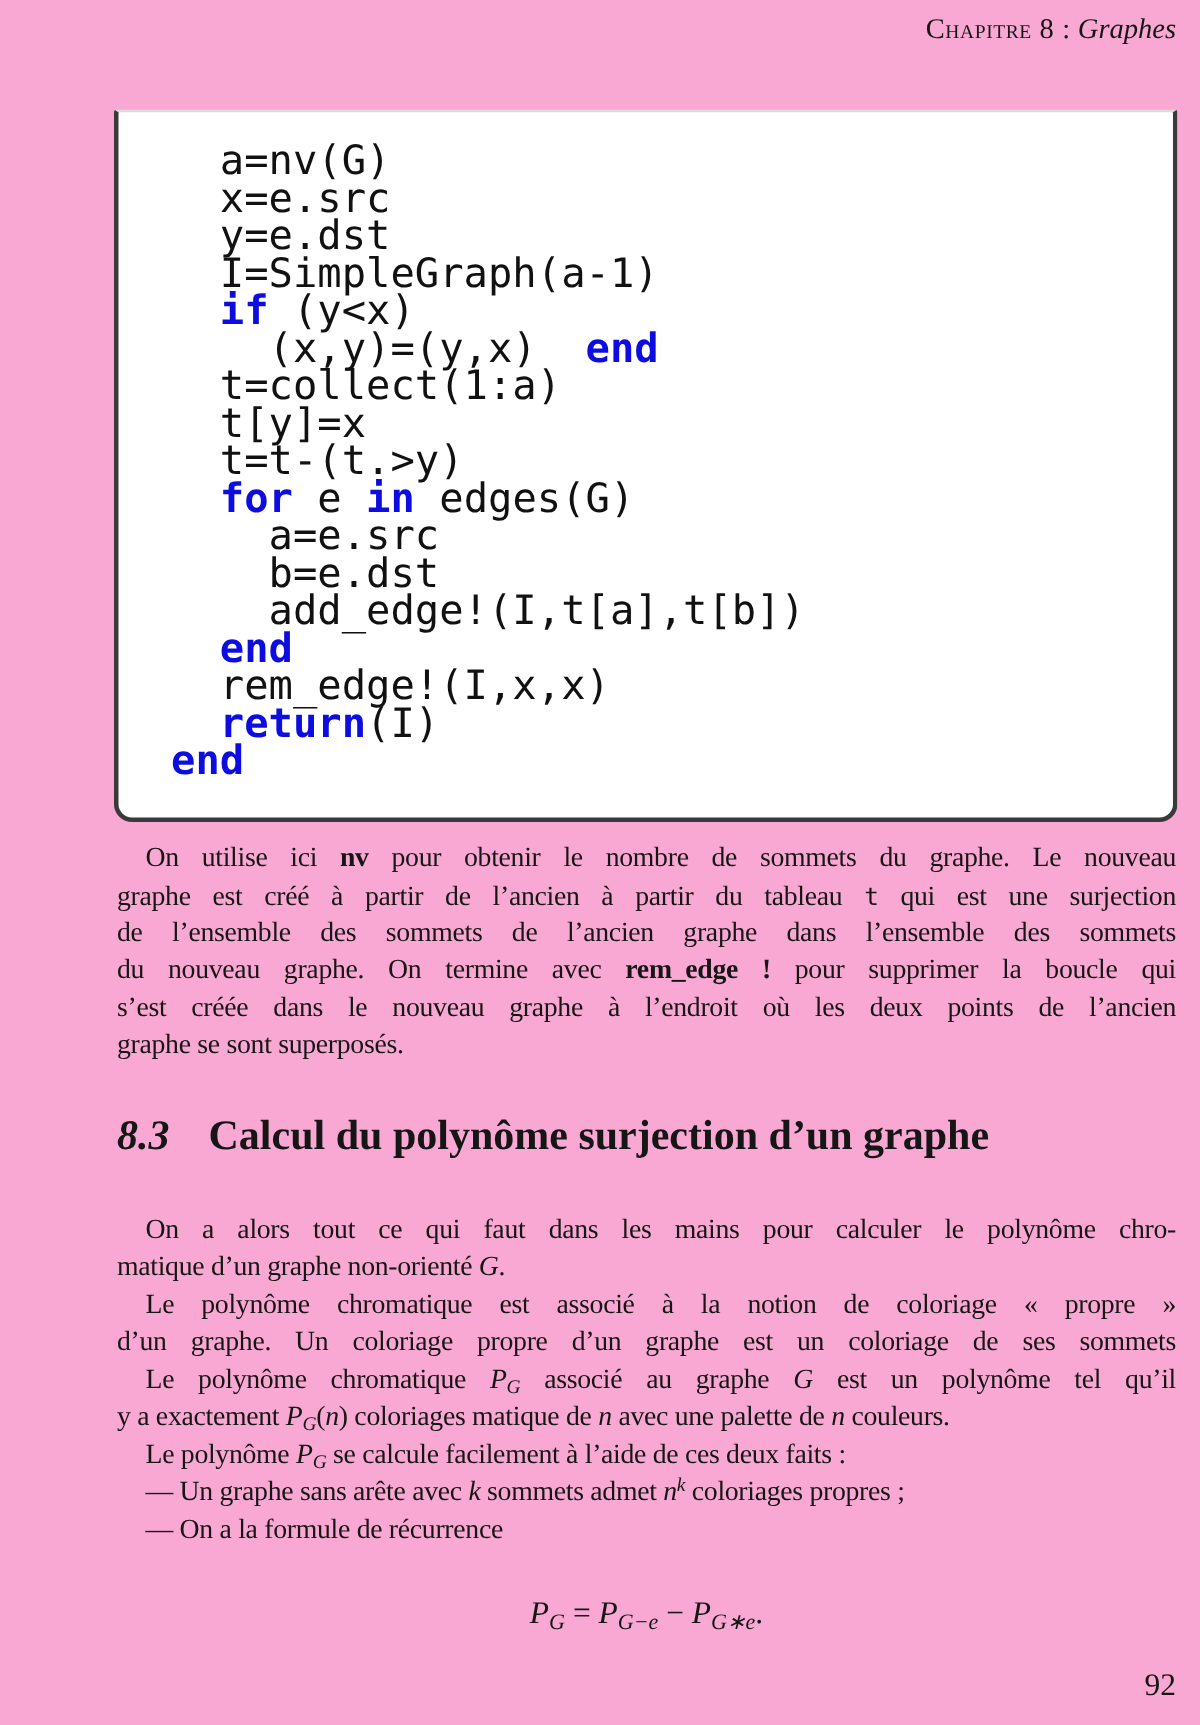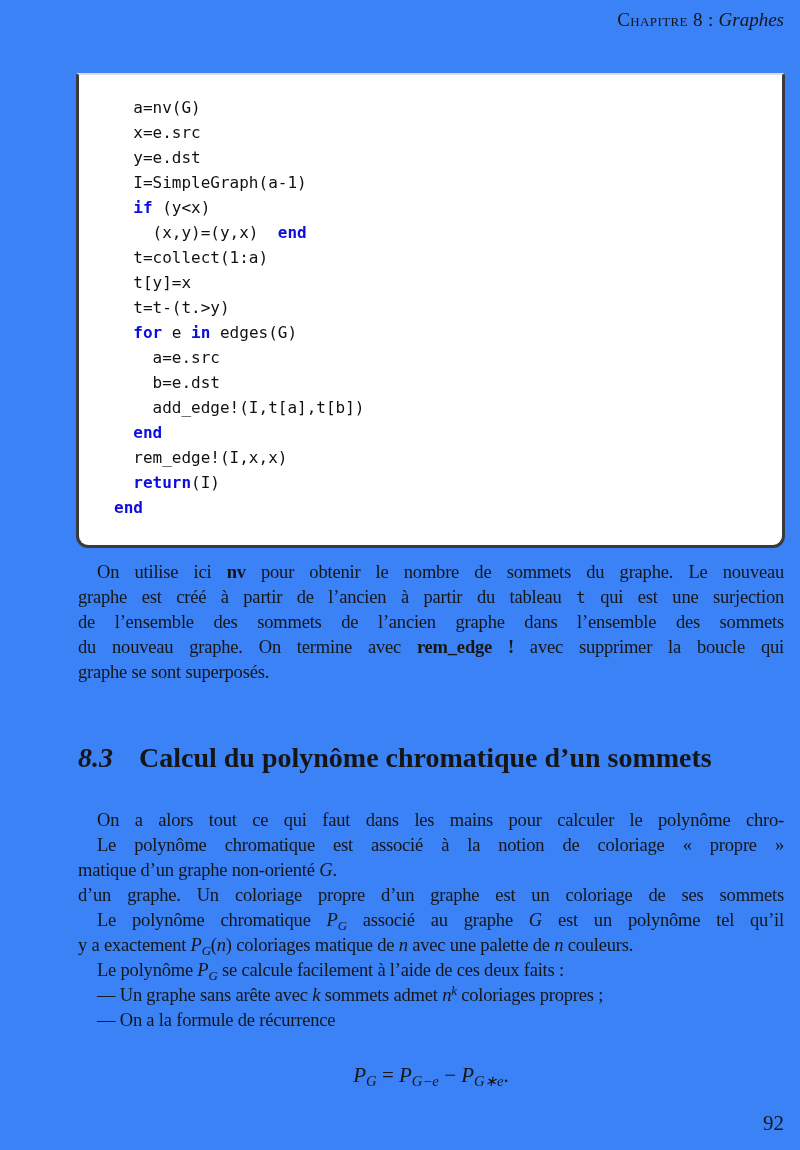--- a/index.html
+++ b/index.html
@@ -1,33 +1,33 @@
 <!DOCTYPE html>
 <html style="--kw: #0d0de0; --border: #3a3a3a;"><head>
 <meta charset="utf-8">
 <style>
   html,body{margin:0;padding:0;background:#ffffff;}
-  .page{position:relative;width:800px;height:1150px;background:#3b82f6;overflow:hidden;
+  .page{position:relative;width:800px;height:1150px;background:#f9a8d4;overflow:hidden;
         font-family:"Liberation Serif",serif;color:#161616;}
 
   
   .header{position:absolute;top:9px;left:78px;width:706px;text-align:right;
           font-size:19px;line-height:22px;white-space:nowrap;}
   .sc{font-variant:small-caps;letter-spacing:.4px;}
   .it{font-style:italic;}
 
   
   .codebox{position:absolute;left:76px;top:73px;width:709px;height:475px;box-sizing:border-box;
            border-left:3px solid var(--border,#3a3a3a);
            border-right:3px solid var(--border,#3a3a3a);
            border-bottom:3px solid var(--border,#3a3a3a);
            border-top:2px solid #dcdcdc;
            border-radius:2px 2px 12px 12px;background:#ffffff;}
   .code{margin:0;padding:20px 6px 0 35px;font-family:"DejaVu Sans Mono",monospace;
-        font-size:16px;line-height:25px;white-space:pre;color:#111111;}
+        font-size:27px;line-height:25px;white-space:pre;color:#111111;}
   .codeline{height:25px;}
   .kw{color:var(--kw,#0d0de0);font-weight:bold;}
 
   
   .textblock{position:absolute;left:78px;width:706px;font-size:18.5px;line-height:25px;
              letter-spacing:-0.2px;color:#161616;}
   #para1{top:560px;}
   #block2{top:808px;}
   .tline{height:25px;white-space:nowrap;}
   .tline.j{white-space:normal;text-align:justify;text-align-last:justify;}
@@ -62,32 +62,33 @@
   </div>
 
   <div class="codebox">
     <div class="code" id="code"><div class="codeline"><span>  a=nv(G)</span></div><div class="codeline"><span>  x=e.src</span></div><div class="codeline"><span>  y=e.dst</span></div><div class="codeline"><span>  I=SimpleGraph(a-1)</span></div><div class="codeline"><span>  </span><span class="kw">if</span><span> (y&lt;x)</span></div><div class="codeline"><span>    (x,y)=(y,x)  </span><span class="kw">end</span></div><div class="codeline"><span>  t=collect(1:a)</span></div><div class="codeline"><span>  t[y]=x</span></div><div class="codeline"><span>  t=t-(t.&gt;y)</span></div><div class="codeline"><span>  </span><span class="kw">for</span><span> e </span><span class="kw">in</span><span> edges(G)</span></div><div class="codeline"><span>    a=e.src</span></div><div class="codeline"><span>    b=e.dst</span></div><div class="codeline"><span>    add_edge!(I,t[a],t[b])</span></div><div class="codeline"><span>  </span><span class="kw">end</span></div><div class="codeline"><span>  rem_edge!(I,x,x)</span></div><div class="codeline"><span>  </span><span class="kw">return</span><span>(I)</span></div><div class="codeline"><span class="kw">end</span></div></div>
   </div>
 
   <div class="textblock" id="para1">
       <div class="tline j ind"><span>On utilise ici </span><span class="b">nv</span><span> pour obtenir le nombre de sommets du graphe. Le nouveau</span></div>
       <div class="tline j"><span>graphe est créé à partir de l’ancien à partir du tableau </span><span class="m">t</span><span> qui est une surjection</span></div>
       <div class="tline j"><span>de l’ensemble des sommets de l’ancien graphe dans l’ensemble des sommets</span></div>
-      <div class="tline j"><span>du nouveau graphe. On termine avec </span><span class="b">rem_edge !</span><span> avec supprimer la boucle qui</span></div>
+      <div class="tline j"><span>du nouveau graphe. On termine avec </span><span class="b">rem_edge !</span><span> pour supprimer la boucle qui</span></div>
+      <div class="tline j"><span>s’est créée dans le nouveau graphe à l’endroit où les deux points de l’ancien</span></div>
       <div class="tline"><span>graphe se sont superposés.</span></div>
     </div>
 
   <h2 class="heading">
-    <span class="num">8.3</span><span>Calcul du polynôme chromatique d’un sommets</span>
+    <span class="num">8.3</span><span>Calcul du polynôme surjection d’un graphe</span>
   </h2>
 
   <div class="textblock" id="block2">
       <div class="tline j ind"><span>On a alors tout ce qui faut dans les mains pour calculer le polynôme chro-</span></div>
+      <div class="tline"><span>matique d’un graphe non-orienté </span><span class="i">G</span><span>.</span></div>
       <div class="tline j ind"><span>Le polynôme chromatique est associé à la notion de coloriage « propre »</span></div>
-      <div class="tline"><span>matique d’un graphe non-orienté </span><span class="i">G</span><span>.</span></div>
       <div class="tline j"><span>d’un graphe. Un coloriage propre d’un graphe est un coloriage de ses sommets</span></div>
       <div class="tline j ind"><span>Le polynôme chromatique </span><span class="i">P</span><span class="sub">G</span><span> associé au graphe </span><span class="i">G</span><span> est un polynôme tel qu’il</span></div>
       <div class="tline"><span>y a exactement </span><span class="i">P</span><span class="sub">G</span><span>(</span><span class="i">n</span><span>) coloriages matique de </span><span class="i">n</span><span> avec une palette de </span><span class="i">n</span><span> couleurs.</span></div>
       <div class="tline ind"><span>Le polynôme </span><span class="i">P</span><span class="sub">G</span><span> se calcule facilement à l’aide de ces deux faits :</span></div>
       <div class="tline ind"><span>— Un graphe sans arête avec </span><span class="i">k</span><span> sommets admet </span><span class="i">n</span><span class="sup">k</span><span> coloriages propres ;</span></div>
       <div class="tline ind"><span>— On a la formule de récurrence</span></div>
     </div>
 
   <div class="formula" id="formula">
       <div class="tline"><span class="i">P</span><span class="sub">G</span><span> = </span><span class="i">P</span><span class="sub">G−e</span><span> − </span><span class="i">P</span><span class="sub">G∗e</span><span>.</span></div>

